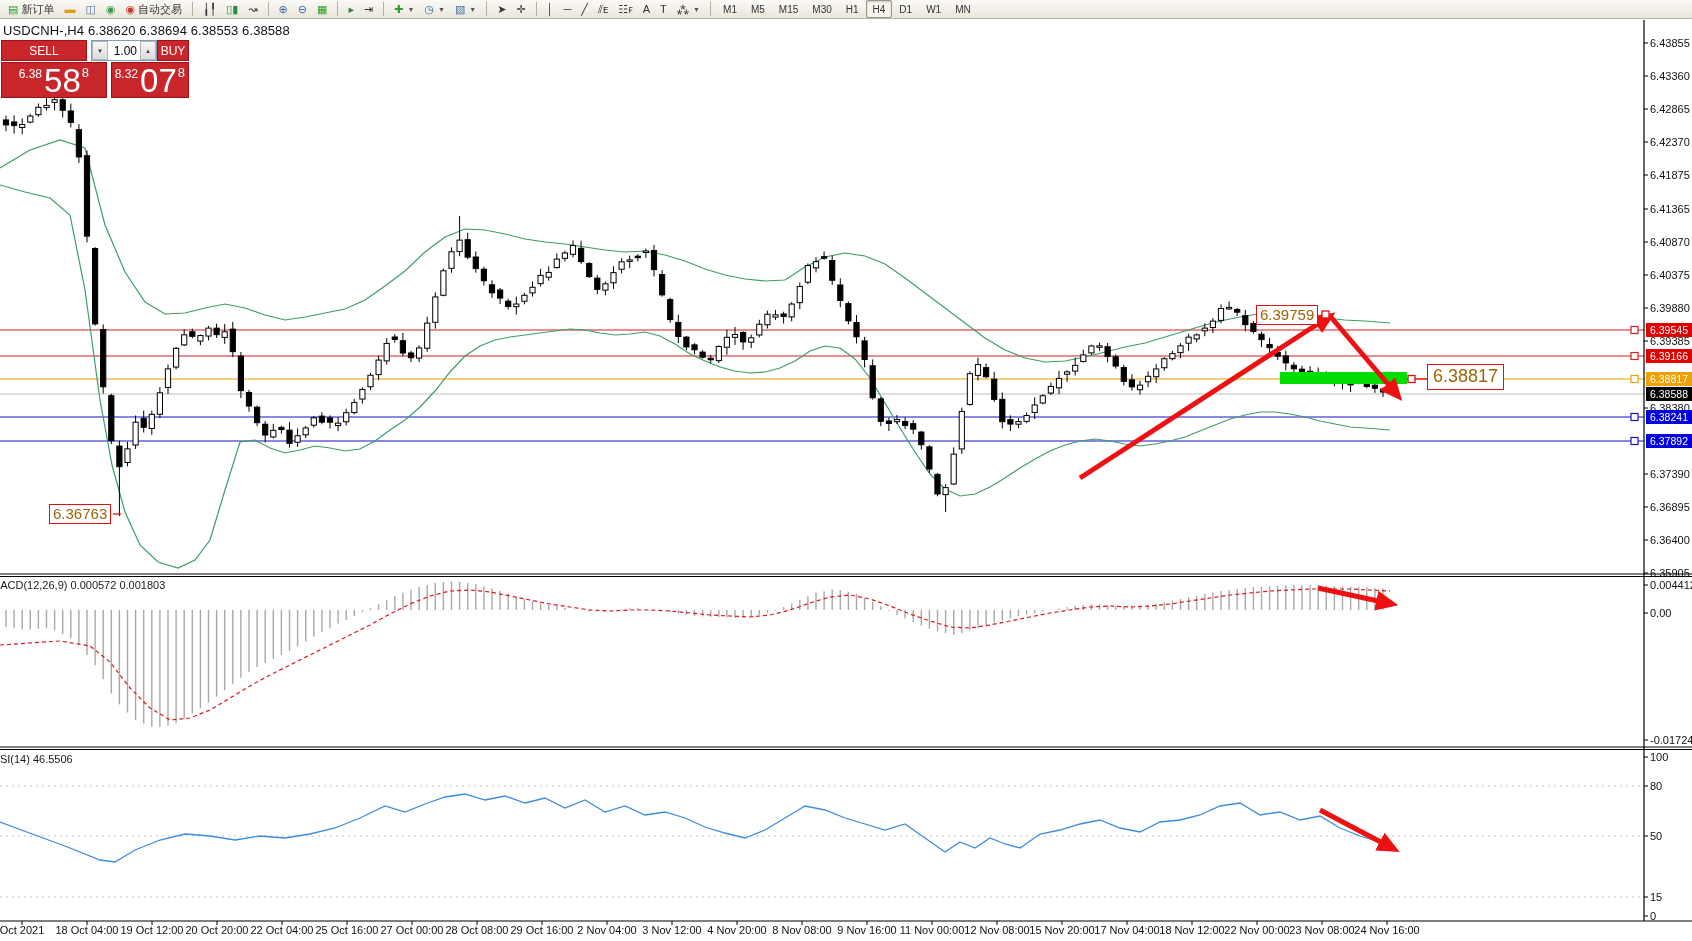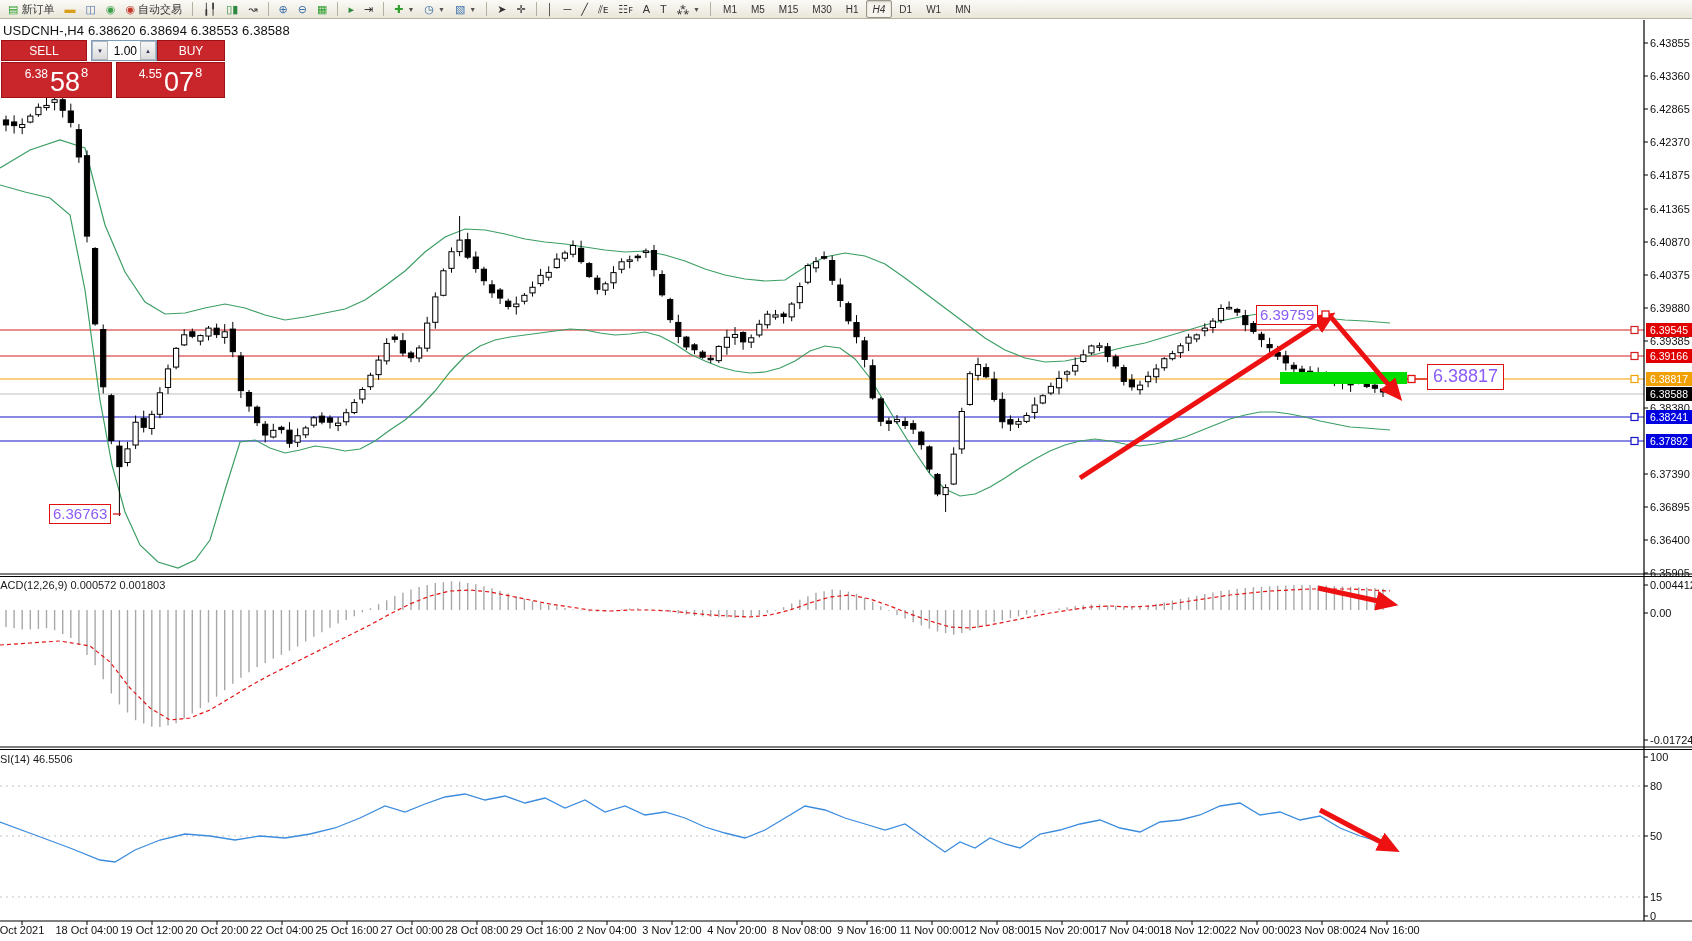--- a/index.html
+++ b/index.html
@@ -10,48 +10,48 @@
     background:linear-gradient(#fbfaf6,#e9e6da);border-bottom:1px solid #b8b4a4;
     display:flex;align-items:center;font-size:11px;color:#333;white-space:nowrap;}
   .tgroup{display:flex;align-items:center;height:100%;padding:0 3px;}
   .tsep{width:1px;height:14px;background:#b5b1a2;margin:0 2px;}
   .tbtn{display:flex;align-items:center;gap:3px;padding:0 4px;height:16px;border:1px solid transparent;
     border-radius:2px;cursor:default;font-size:11px;color:#333;}
   .tbtn .ic{font-size:11px;line-height:1;}
   .caret{font-size:7px;color:#555;margin-left:1px;}
   .tf-btn{padding:0 6px;height:16px;display:flex;align-items:center;font-size:10px;color:#333;
     border:1px solid transparent;border-radius:2px;}
-  .tf-btn.active{background:#f6f4ec;border:1px solid #9a968a;box-shadow:inset 0 1px 2px rgba(0,0,0,.18);font-style:italic;}
+  .tf-btn.active{background:#f6f4ec;border:1px solid #9a968a;box-shadow:inset 0 1px 2px rgba(0,0,0,.18);}
   
   .ohlc{position:absolute;left:3px;top:23px;z-index:6;font-size:13px;color:#111;letter-spacing:.1px;}
   svg text{font-family:"Liberation Sans",sans-serif;}
   #chart-svg{position:absolute;left:0;top:0;z-index:1;}
   
-  .qp{position:absolute;left:1px;top:40px;width:224px;z-index:7;}
+  .qp{position:absolute;left:1px;top:40px;width:188px;z-index:7;}
   .qp-row1{display:flex;height:21px;}
   .btn-sell,.btn-buy{background:#c9262c;border:1px solid #9c1116;color:#fff;display:flex;
      align-items:center;justify-content:center;font-size:12px;}
   .btn-sell{width:84px;}
   .btn-buy{width:58px;flex:1;}
   .vol-box{width:64px;margin-left:4px;background:#fff;border:1px solid #7f9db9;display:flex;align-items:stretch;}
   .vol-arrow{width:14px;background:linear-gradient(#f6f6f6,#dcdcdc);border:1px solid #aeb6c0;
      display:flex;align-items:center;justify-content:center;font-size:6px;color:#335;}
   .vol-val{flex:1;display:flex;align-items:center;justify-content:flex-end;padding-right:3px;font-size:12px;color:#000;text-align:right;}
   .qp-row2{display:flex;margin-top:1px;height:36px;}
   .px-tile{background:#c9262c;border:1px solid #9c1116;color:#fff;display:flex;align-items:flex-end;
      justify-content:center;padding:0 3px 1px 3px;}
   .px-tile.sell{width:103px;}
   .px-tile.buy{flex:1;margin-left:4px;}
   .px-small{font-size:12px;margin:0 2px 15px 0;}
-  .px-big{font-size:27px;line-height:.95;font-weight:400;}
+  .px-big{font-size:33px;line-height:.95;font-weight:400;}
   .px-sup{font-size:13px;margin:0 0 16px 1px;}
   
   .ind-label{position:absolute;z-index:6;font-size:11px;color:#1a1a1a;white-space:pre;overflow:hidden;}
   
-  .anno{position:absolute;z-index:8;background:#fff;border:1.5px solid #e01010;color:#8b5cf6;
+  .anno{position:absolute;z-index:8;background:#fff;border:1.5px solid #e01010;color:#a16207;
      padding:0 3px;font-size:15px;line-height:1.2;}
   .anno.big{font-size:18px;padding:1px 5px;}
 </style>
 </head>
 <body>
 
 <div class="app">
 
   <div class="toolbar">
     <div class="tgroup">
@@ -841,21 +841,21 @@
       </div>
       <div class="btn-buy">BUY</div>
     </div>
     <div class="qp-row2">
       <div class="px-tile sell">
         <span class="px-small">6.38</span>
         <span class="px-big">58</span>
         <span class="px-sup">8</span>
       </div>
       <div class="px-tile buy">
-        <span class="px-small">4.55</span>
+        <span class="px-small">8.32</span>
         <span class="px-big">07</span>
         <span class="px-sup">8</span>
       </div>
     </div>
   </div>
 
   <div class="ind-label" style="left:0;top:579px;margin-left:-9px;">MACD(12,26,9) 0.000572 0.001803</div>
   <div class="ind-label" style="left:0;top:753px;margin-left:-8px;">RSI(14) 46.5506</div>
 
   <div class="anno" id="anno-peak" style="left: 1256px; top: 305px;">6.39759</div>

